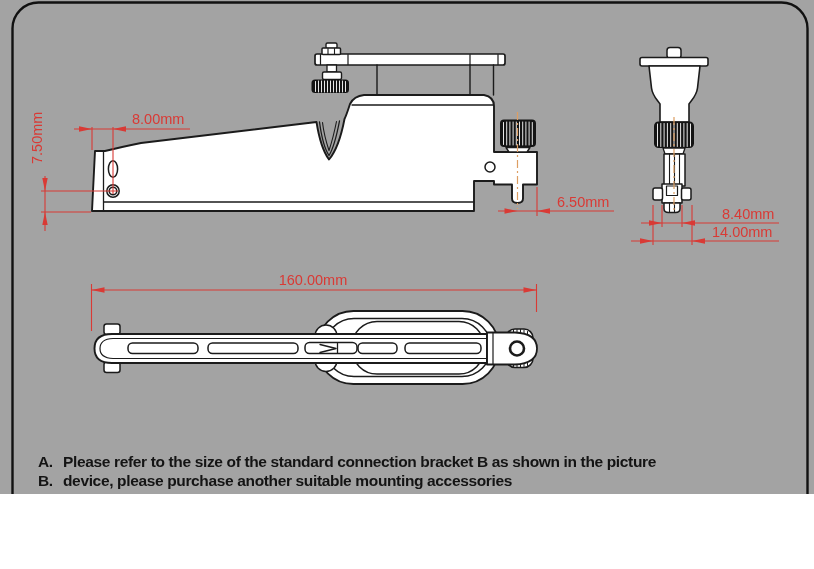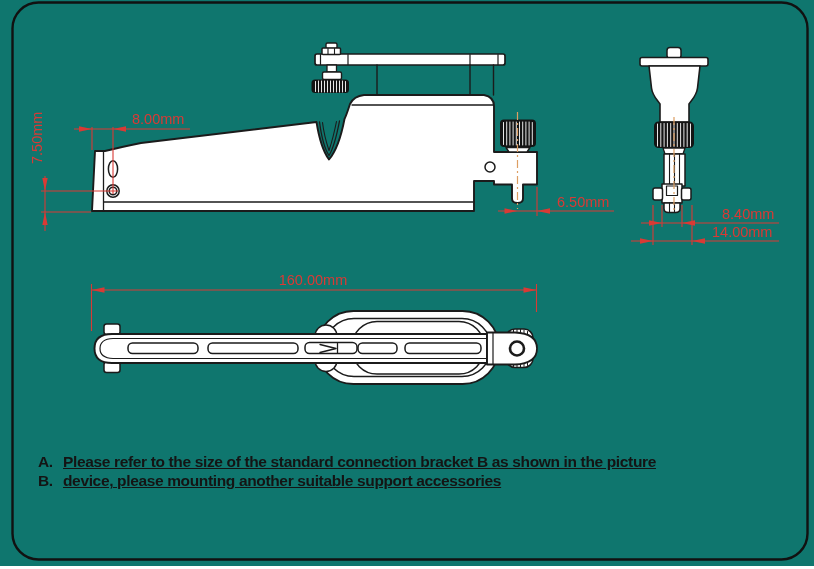--- a/index.html
+++ b/index.html
@@ -1,25 +1,25 @@
 <!DOCTYPE html>
 <html><head>
 <meta charset="utf-8">
 <style>
   html,body{margin:0;padding:0;background:#fff;}
-  .canvas{position:relative;width:814px;height:566px;background:#0f766e;overflow:hidden;
+  .canvas{position:relative;width:814px;height:494px;background:#a3a3a3;overflow:hidden;
           font-family:"Liberation Sans",sans-serif;}
   .drawing-svg{position:absolute;left:0;top:0;}
   .dim-text{font-family:"Liberation Sans",sans-serif;font-size:14.5px;fill:#d93a35;}
   .notes{position:absolute;left:38px;top:452px;width:740px;
          font:700 15.5px/19.4px "Liberation Sans",sans-serif;
          letter-spacing:-0.35px;color:#141414;}
   .note{display:flex;}
   .note-label{flex:0 0 25px;}
-  .note-line{display:block;text-decoration:underline;}
+  .note-line{display:block;}
 </style>
 </head>
 <body>
 
 <div class="canvas">
 
 <svg class="drawing-svg" width="814" height="569" viewBox="0 0 814 569">
 
   <rect x="12.5" y="2.5" width="795" height="557" rx="26" fill="none" stroke="#111" stroke-width="2.4"></rect>
 
@@ -159,18 +159,18 @@
   <div class="notes">
     <div class="note">
       <span class="note-label">A.</span>
       <span class="note-body">
         <span class="note-line">Please refer to the size of the standard connection bracket B as shown in the picture</span>
       </span>
     </div>
     <div class="note">
       <span class="note-label">B.</span>
       <span class="note-body">
-        <span class="note-line">device, please mounting another suitable support accessories</span>
+        <span class="note-line">device, please purchase another suitable mounting accessories</span>
       </span>
     </div>
   </div>
 
 </div>
 
 </body></html>

